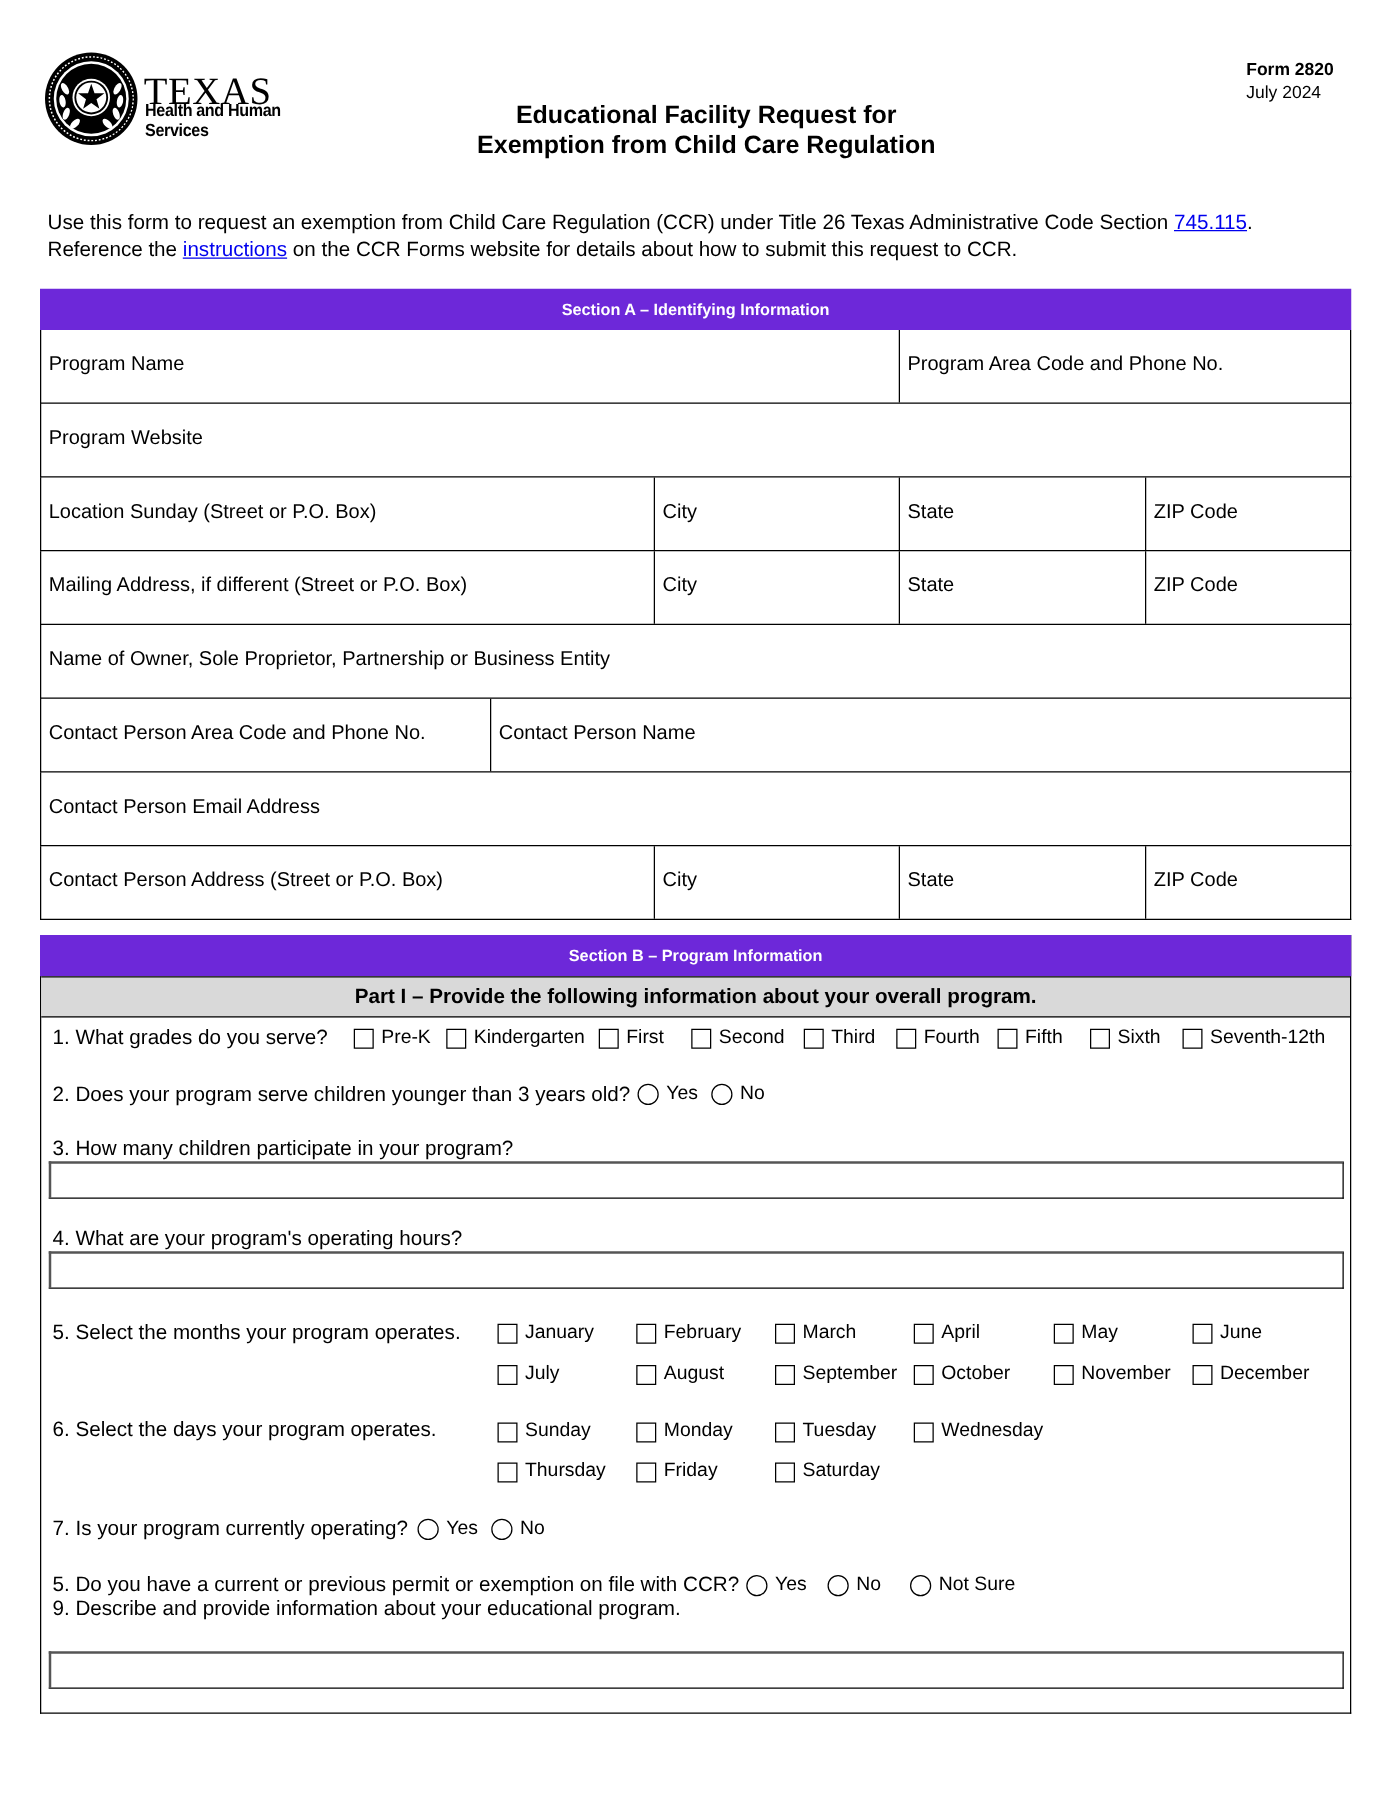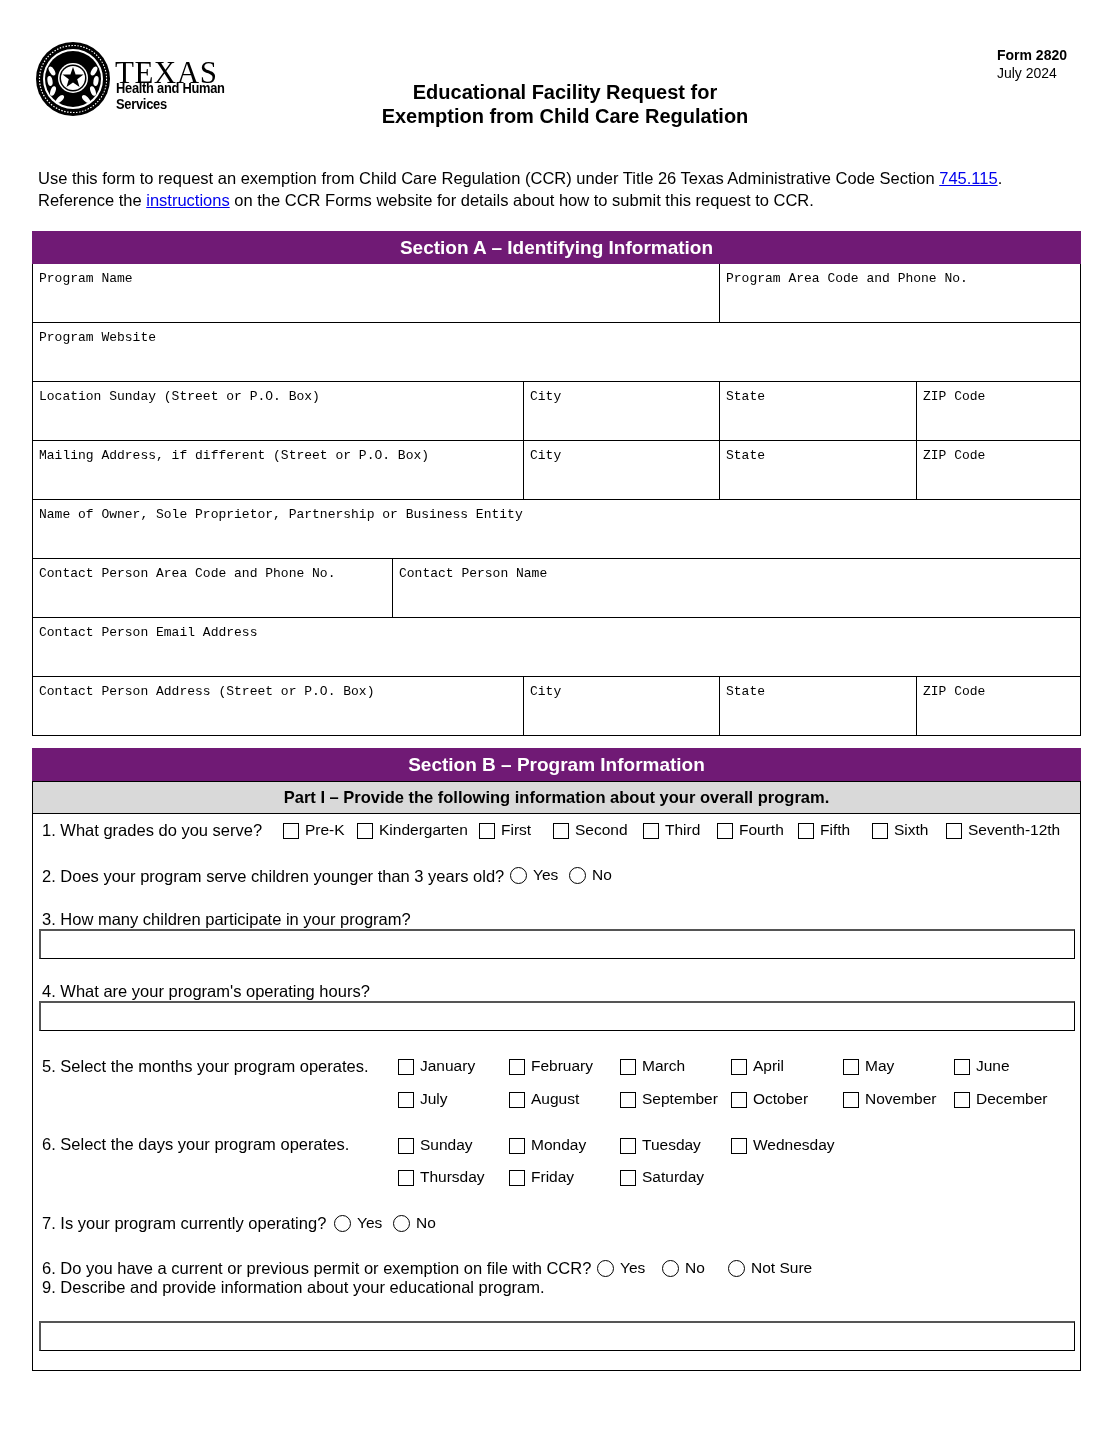--- a/index.html
+++ b/index.html
@@ -16,23 +16,23 @@
   .form-no { right: 46px; top: 46px; text-align: left; font-size: 14px; line-height: 18px; }
   .form-no .num { font-weight: bold; }
 
   .title { left: 0; width: 1130px; top: 80px; text-align: center; font-size: 20px; font-weight: bold; line-height: 24px; }
 
   .intro { left: 38px; top: 167px; font-size: 16.5px; line-height: 22px; }
   .intro a { color: #0000ee; text-decoration: underline; }
 
   
   .sectionA { left: 32px; top: 231px; width: 1049px; }
-  .sec-head { background: #701a75; color: #fff; text-align: center; font-weight: bold; font-size: 19px; height: 33px; line-height: 33px; }
+  .sec-head { background: #6d28d9; color: #fff; text-align: center; font-weight: bold; font-size: 13px; height: 33px; line-height: 33px; }
   .grid-row { display: flex; height: 59px; border-left: 1px solid #000; border-right: 1px solid #000; border-bottom: 1px solid #000; }
-  .cell { padding: 5px 6px; font-size: 13px; line-height: 19px; border-right: 1px solid #000; font-family: Liberation Mono, monospace; }
+  .cell { padding: 18px 6px; font-size: 16px; line-height: 19px; border-right: 1px solid #000; }
   .cell:last-child { border-right: none; }
 
   
   .sectionB { left: 32px; top: 748px; width: 1049px; height: 623px; border-left: 1px solid #000; border-right: 1px solid #000; border-bottom: 1px solid #000; }
   .sectionB .sec-head { margin-left: -1px; margin-right: -1px; }
   .part-head { background: #d9d9d9; border-bottom: 1px solid #000; border-top: 1px solid #000; text-align: center; font-weight: bold; font-size: 16.5px; height: 33px; line-height: 31px; }
 
   .q { position: absolute; left: 9px; font-size: 16.5px; line-height: 20px; white-space: nowrap; }
   .opt { position: absolute; font-size: 15.5px; line-height: 18px; white-space: nowrap; display: flex; align-items: flex-end; }
   .cb { display: inline-block; width: 16px; height: 16px; border: 1px solid #000; background: #fff; margin-right: 6px; flex-shrink: 0; }
@@ -271,21 +271,21 @@
   <div class="q" style="top:465px">7. Is your program currently operating?</div>
   <div class="opt" style="left:301px;top:466px">
       <span class="rb"></span>
       <span>Yes</span>
     </div>
   <div class="opt" style="left:360px;top:466px">
       <span class="rb"></span>
       <span>No</span>
     </div>
 
-  <div class="q" style="top:510px">6. Do you have a current or previous permit or exemption on file with CCR?</div>
+  <div class="q" style="top:510px">5. Do you have a current or previous permit or exemption on file with CCR?</div>
   <div class="opt" style="left:564px;top:511px">
       <span class="rb"></span>
       <span>Yes</span>
     </div>
   <div class="opt" style="left:629px;top:511px">
       <span class="rb"></span>
       <span>No</span>
     </div>
   <div class="opt" style="left:695px;top:511px">
       <span class="rb"></span>

